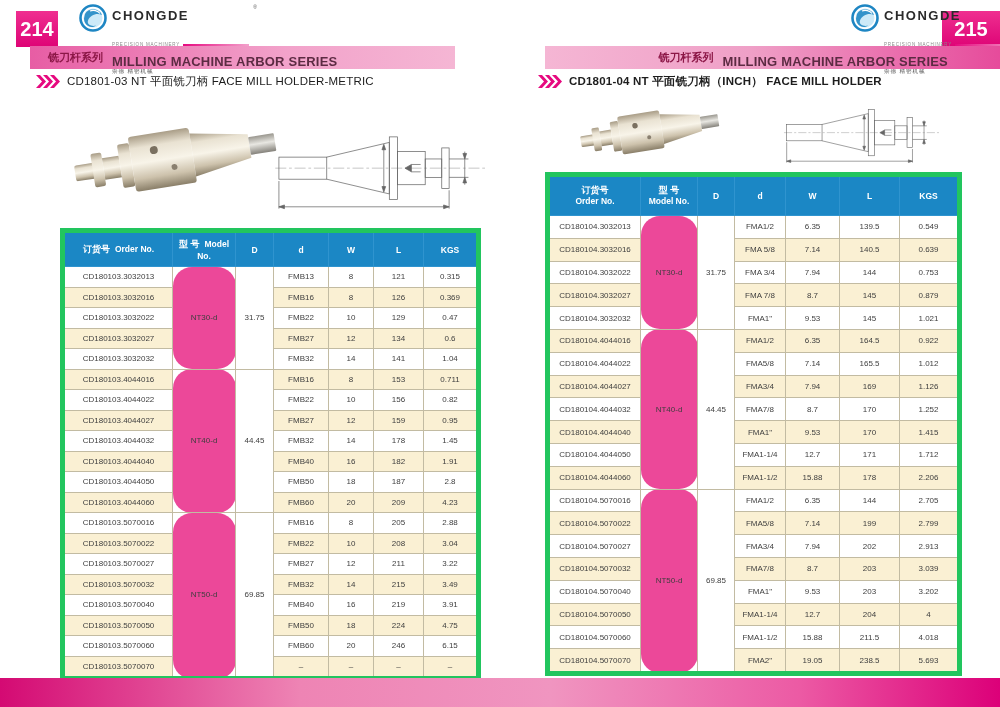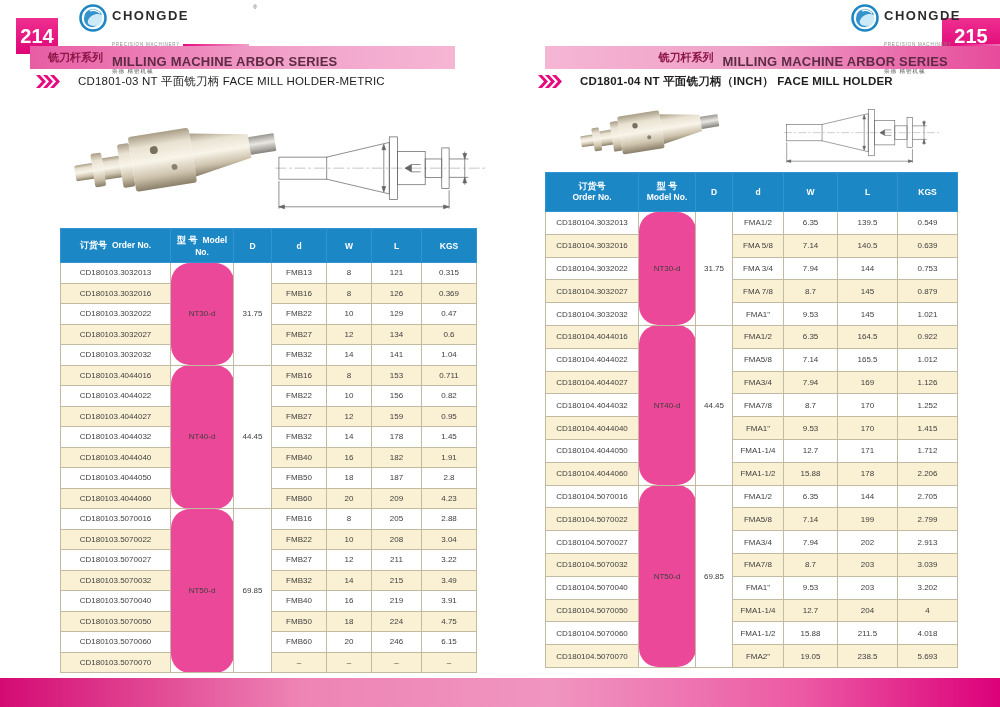--- a/index.html
+++ b/index.html
@@ -1,20 +1,20 @@
 <!DOCTYPE html>
 <html><head>
 <meta charset="utf-8">
 <style>
   html,body{margin:0;padding:0;}
   body{width:1000px;height:707px;position:relative;background:#fff;
        font-family:"Liberation Sans",sans-serif;overflow:hidden;}
 
   
-  .pagenum{position:absolute;top:18px;height:36px;background:linear-gradient(180deg,#ef2f90,#de0476);
+  .pagenum{position:absolute;top:11px;height:36px;background:linear-gradient(180deg,#ef2f90,#de0476);
            color:#fff;font-weight:bold;font-size:20px;display:flex;align-items:center;justify-content:center;}
   .pagenum.left{left:16px;width:42px;}
   .pagenum.right{left:942px;width:58px;}
 
   
   .logo{position:absolute;top:3px;display:flex;align-items:flex-start;gap:4px;}
   .logo.l-left{left:78px;} .logo.l-right{left:850px;}
   .logo-text{display:flex;flex-direction:column;line-height:1;padding-top:6px;gap:19px;}
   .brand{font-size:13px;font-weight:bold;color:#2b2b2b;letter-spacing:1.5px;}
   .tagline-row{display:flex;align-items:center;gap:3px;margin-top:2px;}
@@ -26,27 +26,27 @@
   
   .banner{position:absolute;top:46px;height:23px;display:flex;align-items:center;gap:9px;font-weight:bold;}
   .banner .zh{font-size:11px;color:#8c1747;}
   .banner .en{font-size:13px;color:#5d2b43;letter-spacing:.2px;margin-top:8px;}
   .banner.b-left{left:30px;width:425px;background:linear-gradient(90deg,#e75da4 0%,#f2a2ca 60%,#f5b6d4 100%);
                  padding-left:18px;box-sizing:border-box;}
   .banner.b-right{left:545px;width:455px;background:linear-gradient(90deg,#f5b6d4 0%,#efa0c7 45%,#e64b9b 100%);
                   justify-content:flex-end;padding-right:52px;box-sizing:border-box;}
 
   
-  .title-row{position:absolute;top:73px;height:17px;display:flex;align-items:center;gap:18px;}
+  .title-row{position:absolute;top:73px;height:17px;display:flex;align-items:center;gap:7px;}
   .title-row.t-left{left:36px;} .title-row.t-right{left:538px;font-weight:bold;}
   .title-row .txt{font-size:11.5px;color:#1d1d1d;letter-spacing:.2px;white-space:nowrap;}
 
   
   table.cat{position:absolute;border-collapse:collapse;table-layout:fixed;background:#fff;
-            border:1px solid #22c55e;}
+            border:5px solid #22c55e;}
   table.cat th{background:#1b87c5;color:#fff;font-weight:bold;font-size:8.5px;
                border:1px solid #2f94cf;text-align:center;padding:0;}
   table.cat td{border:1px solid #c2bba2;text-align:center;font-size:8px;color:#3e3e3e;padding:0;
                overflow:hidden;white-space:nowrap;}
   .hz{font-size:9px;} .he.inline{margin-left:5px;font-size:8.5px;} .stack{display:block;line-height:1.35;}
   td.cream{background:#faf0d3;} td.white{background:#ffffff;}
   td.model-cell{background:#ec4899;font-size:8.5px;border-radius:19px;}
   table.cat.pl{left:60px;top:228px;width:416px;}
   table.cat.pr{left:545px;top:172px;width:412px;}
   .pl th{height:33px;} .pr th{height:38px;}

